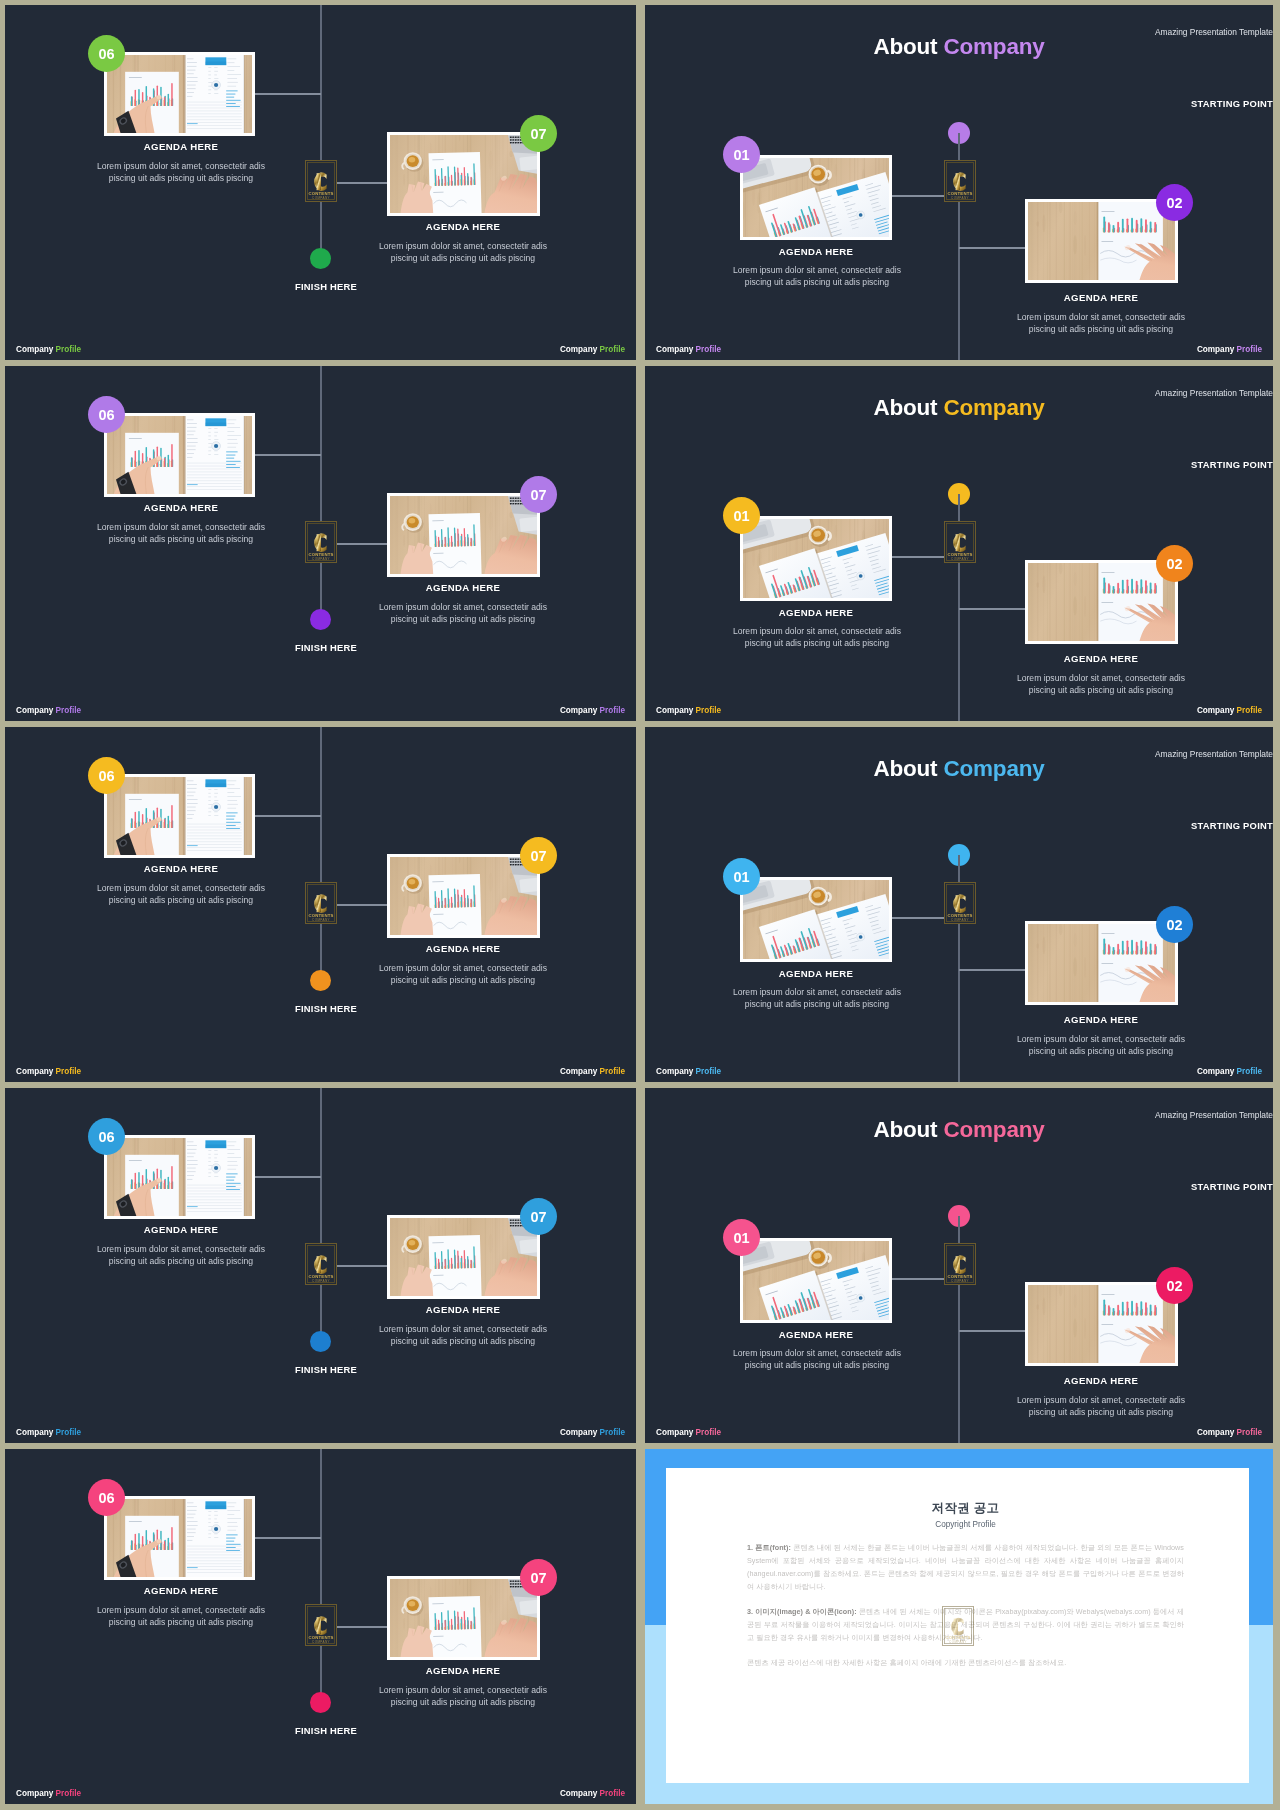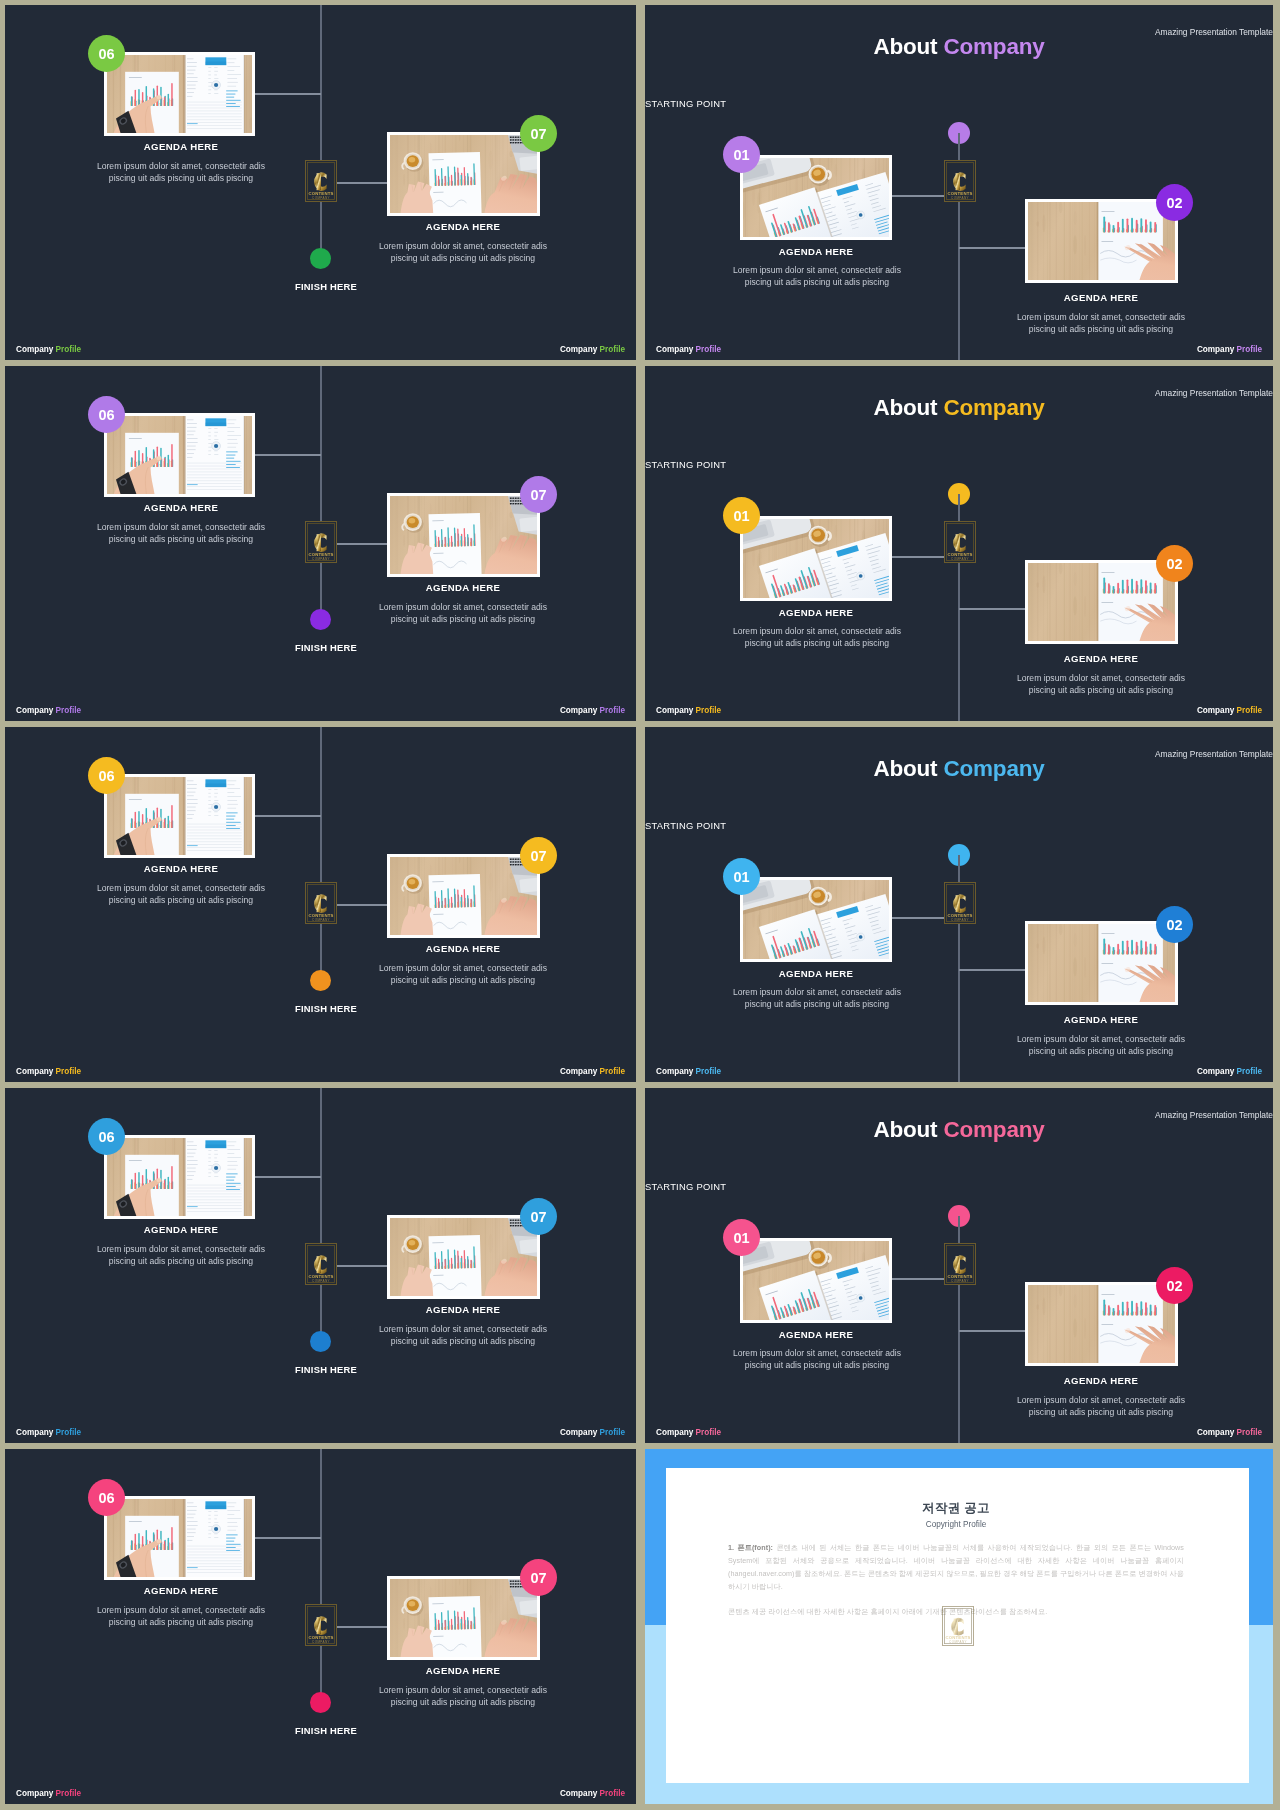--- a/index.html
+++ b/index.html
@@ -23,27 +23,27 @@
   .ftr{position:absolute;font-weight:bold;white-space:nowrap;}
   .ftr .w{color:#fff;}
   
   .clogo{position:absolute;z-index:5;background:#222a37;}
   .clogo .logo-svg{position:absolute;left:0;top:0;width:100%;height:100%;}
   .vis-hidden{position:absolute;width:1px;height:1px;overflow:hidden;clip:rect(0 0 0 0);
               white-space:nowrap;color:transparent;font-size:0;}
   
   .sub{position:absolute;text-align:right;color:#dfe3e9;}
   .ttl{position:absolute;text-align:center;font-weight:bold;color:#fff;white-space:nowrap;}
-  .start{position:absolute;text-align:left;color:#fff;font-weight:normal;letter-spacing:.5px;}
+  .start{position:absolute;text-align:right;color:#fff;font-weight:bold;letter-spacing:.5px;}
   
   .cpy{position:absolute;overflow:hidden;}
   .cpy .band-top{position:absolute;left:0;right:0;top:0;background:#44a3f5;}
   .cpy .band-bot{position:absolute;left:0;right:0;bottom:0;background:#ade0fd;}
   .cpy .card{position:absolute;background:#fff;}
-  .cpy .card{padding:33px 65px 0 62px;box-sizing:border-box;}
+  .cpy .card{padding:33px 65px 0 81px;box-sizing:border-box;}
   .cpy h1{margin:0;text-align:center;font-weight:bold;color:#3d4753;font-size:12.5px;letter-spacing:.3px;line-height:14px;}
   .cpy .en{margin:5px 0 0;text-align:center;color:#5a6471;font-size:8.2px;line-height:9px;}
   .cpy .body{margin-top:12px;}
   .cpy p{margin:0 0 12px;color:#c4c2c0;font-size:7.2px;line-height:13.0px;text-align:justify;letter-spacing:.05px;}
   .cpy b{color:#8f8d8b;font-weight:bold;}
   .wm{position:absolute;left:297px;top:157px;opacity:.55;}
   .wm svg{opacity:.9;}
 </style>
 </head>
 <body>
@@ -1048,20 +1048,21 @@
   <div class="ftr" style="right:11px;top:340px;font-size:8.2px"><span class="w">Company</span> <span class="a" style="color: rgb(245, 104, 154);">Profile</span></div>
 </section>
 <section class="slide cpy" style="left:645px;top:1449px;width:628px;height:355px;background:#44a3f5">
   <div class="band-top" style="height:176px"></div>
   <div class="band-bot" style="height:179px"></div>
   <div class="card" style="left:21px;top:19px;right:24px;bottom:21px">
     <h1>저작권 공고</h1>
     <div class="en">Copyright Profile</div>
     <div class="body">
       <p><b>1. 폰트(font):</b><span> 콘텐츠 내에 된 서체는 한글 폰트는 네이버 나눔글꼴의 서체를 사용하여 제작되었습니다. 한글 외의 모든 폰트는 Windows System에 포함된 서체와 공용으로 제작되었습니다. 네이버 나눔글꼴 라이선스에 대한 자세한 사항은 네이버 나눔글꼴 홈페이지(hangeul.naver.com)를 참조하세요. 폰트는 콘텐츠와 함께 제공되지 않으므로, 필요한 경우 해당 폰트를 구입하거나 다른 폰트로 변경하여 사용하시기 바랍니다.</span></p>
+      <p><b>3. 이미지(image) &amp; 아이콘(icon):</b><span> 콘텐츠 내에 된 서체는 이미지와 아이콘은 Pixabay(pixabay.com)와 Webalys(webalys.com) 등에서 제공된 무료 저작물을 이용하여 제작되었습니다. 이미지는 참고용만 제공되며 콘텐츠의 구성한다. 이에 대한 권리는 귀하가 별도로 확인하고 필요한 경우 유사를 위하거나 이미지를 변경하여 사용하시기 바랍니다.</span></p>
       <p>콘텐츠 제공 라이선스에 대한 자세한 사항은 홈페이지 아래에 기재한 콘텐츠라이선스를 참조하세요.</p>
     </div>
   </div>
   <div class="wm"><svg viewBox="0 0 32 42" width="32" height="40" preserveAspectRatio="none">
           <use href="#sym_logo"></use>
         </svg><span class="vis-hidden">C</span></div>
 </section>
 </div>
 
 </body></html>

